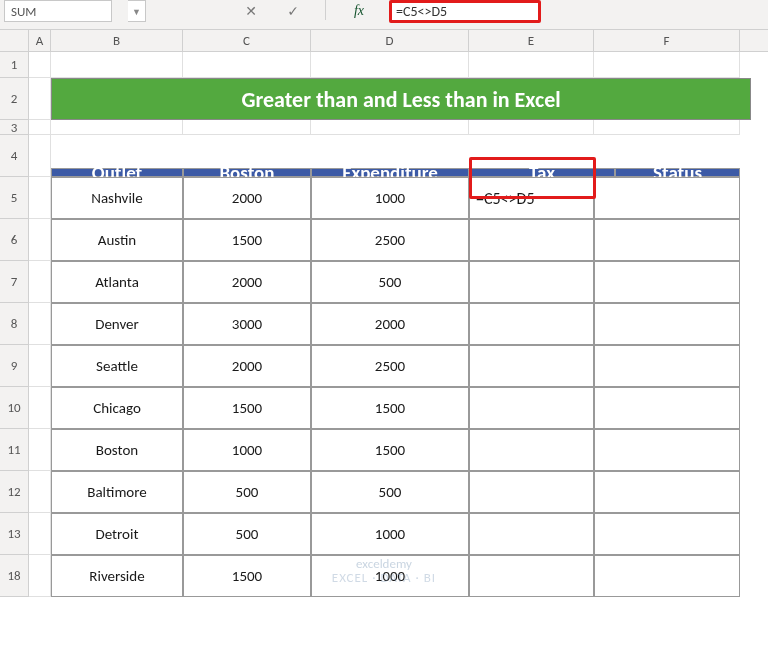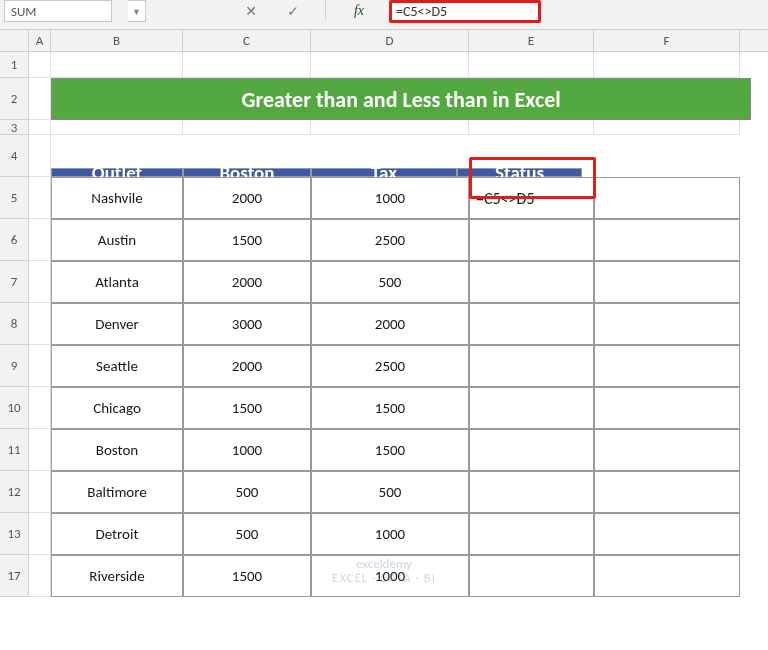--- a/index.html
+++ b/index.html
@@ -219,20 +219,21 @@
     <div class="cell wD"></div>
     <div class="cell wE"></div>
     <div class="cell wF"></div>
   </div>
 
   <div class="row">
     <div class="rowh">4</div>
     <div class="cell wA"></div>
     <div class="cell tbl-head wB">Outlet</div>
     <div class="cell tbl-head wC">Boston</div>
+    <div class="cell tbl-head wD">Expenditure</div>
     <div class="cell tbl-head wF">Tax</div>
     <div class="cell tbl-head wE">Status</div>
   </div>
 
   <div id="data-rows">
       <div class="row">
         <div class="rowh">5</div>
         <div class="cell wA"></div>
         <div class="cell tbl-cell wB">Nashvile</div>
         <div class="cell tbl-cell wC">2000</div>
@@ -306,21 +307,21 @@
       <div class="row">
         <div class="rowh">13</div>
         <div class="cell wA"></div>
         <div class="cell tbl-cell wB">Detroit</div>
         <div class="cell tbl-cell wC">500</div>
         <div class="cell tbl-cell wD">1000</div>
         <div class="cell tbl-cell wE"></div>
         <div class="cell tbl-cell wF"></div>
       </div>
       <div class="row">
-        <div class="rowh">17</div>
+        <div class="rowh">18</div>
         <div class="cell wA"></div>
         <div class="cell tbl-cell wB">Riverside</div>
         <div class="cell tbl-cell wC">1500</div>
         <div class="cell tbl-cell wD">1000</div>
         <div class="cell tbl-cell wE"></div>
         <div class="cell tbl-cell wF"></div>
       </div>
     </div>
 
   <div class="active-cell" style="left:469px; top:127px; width:127px; height:42px;"></div>

